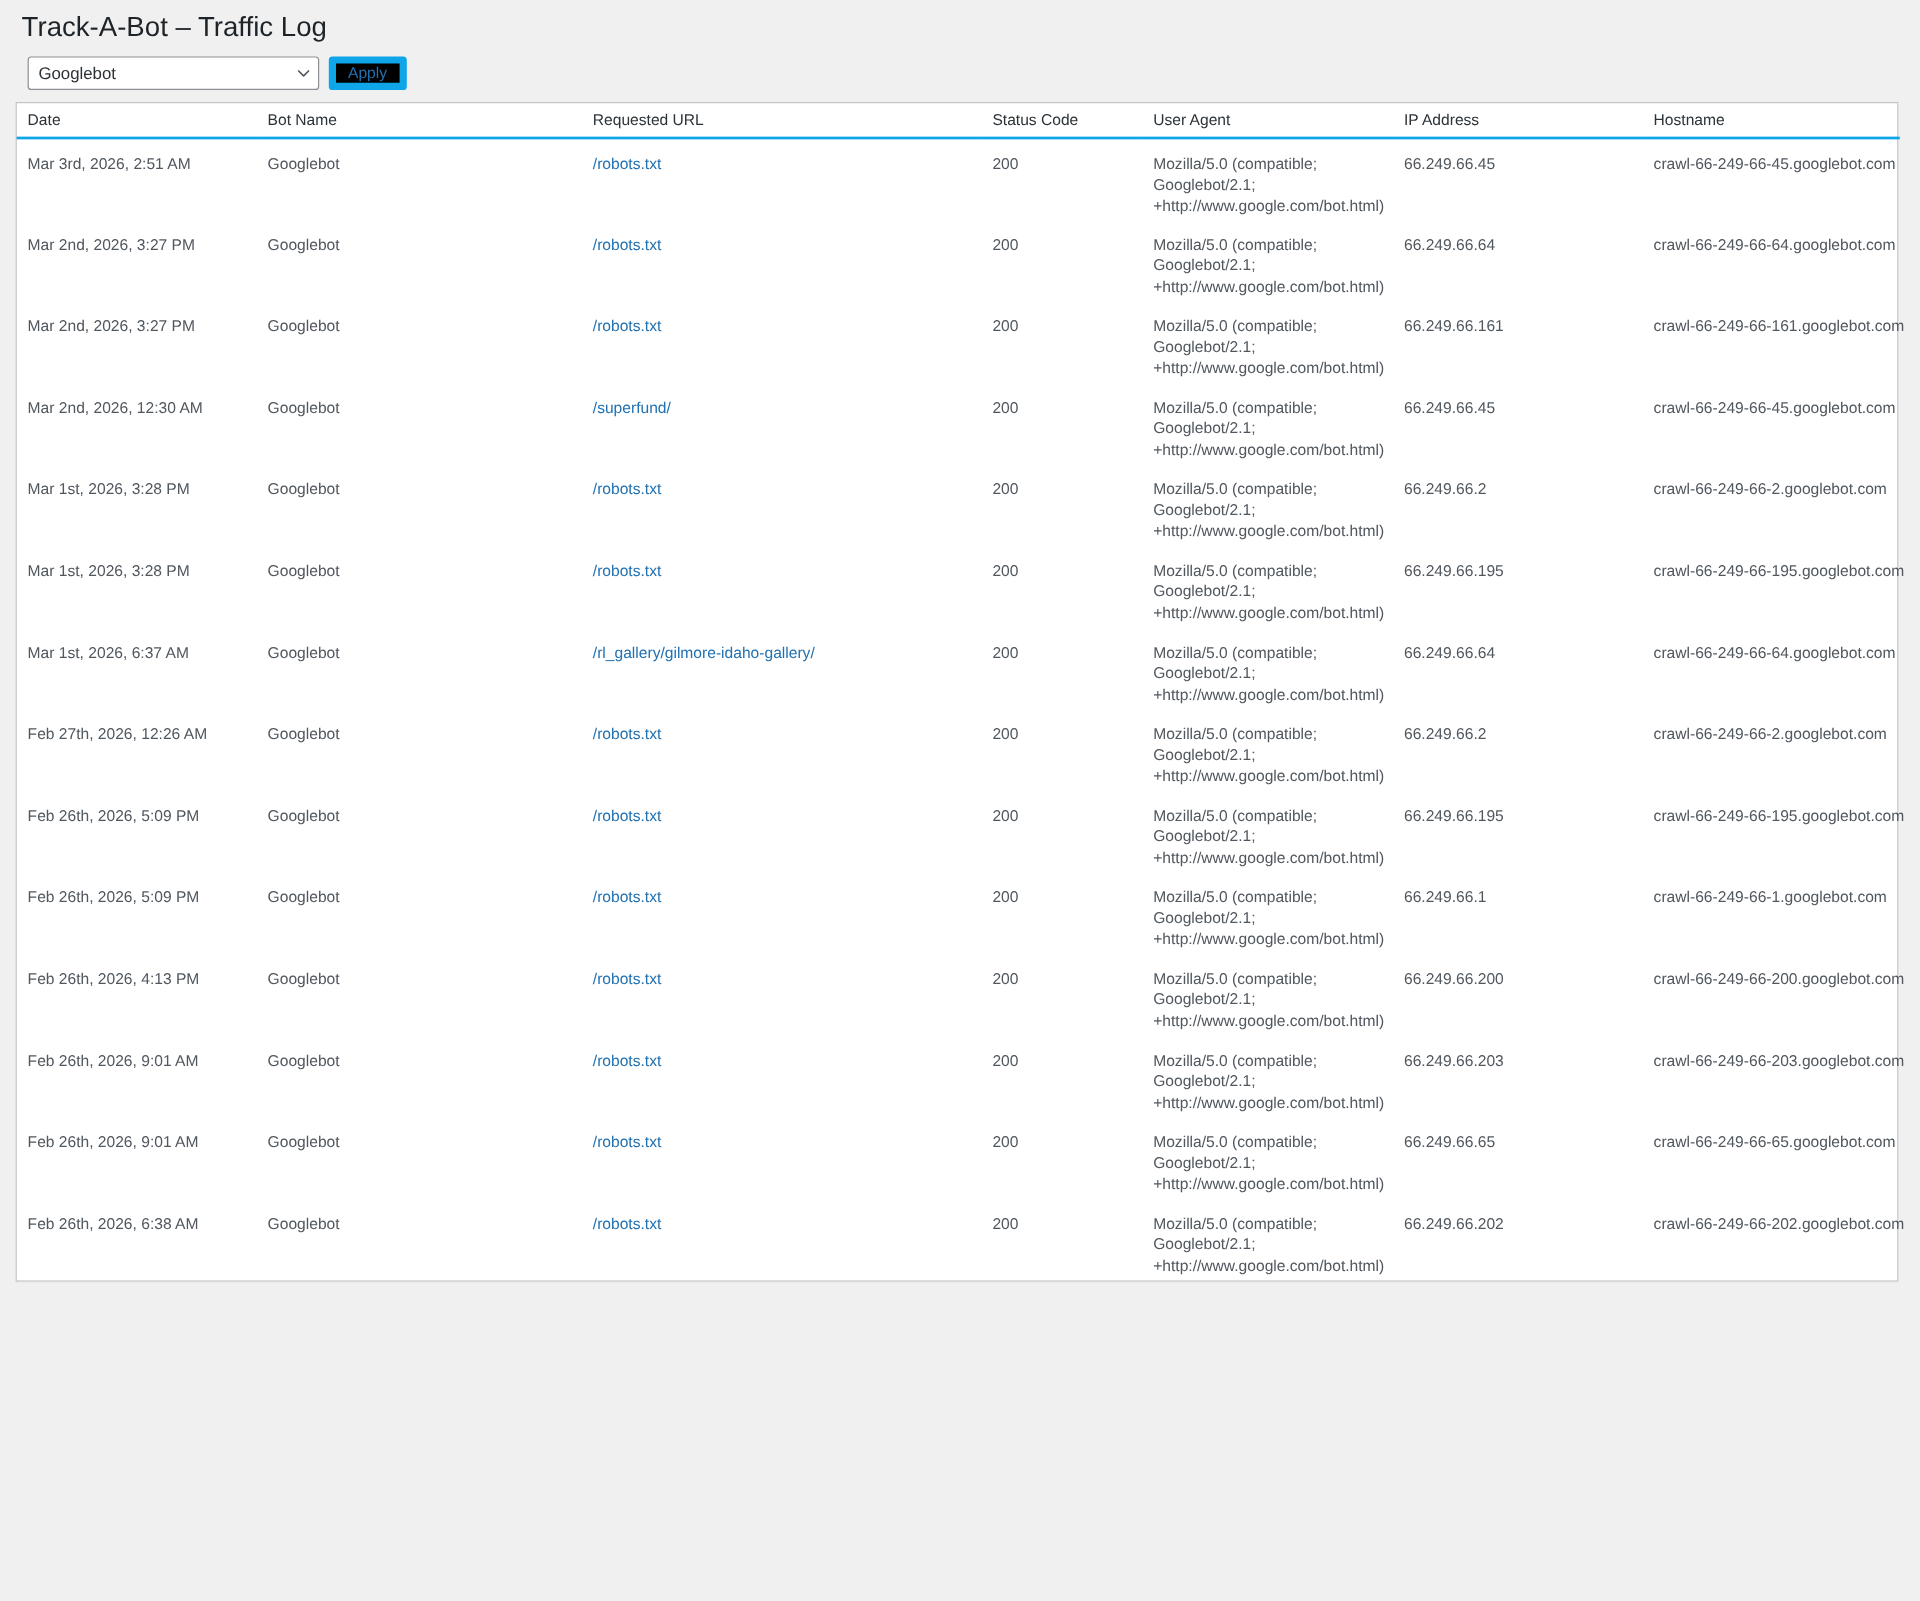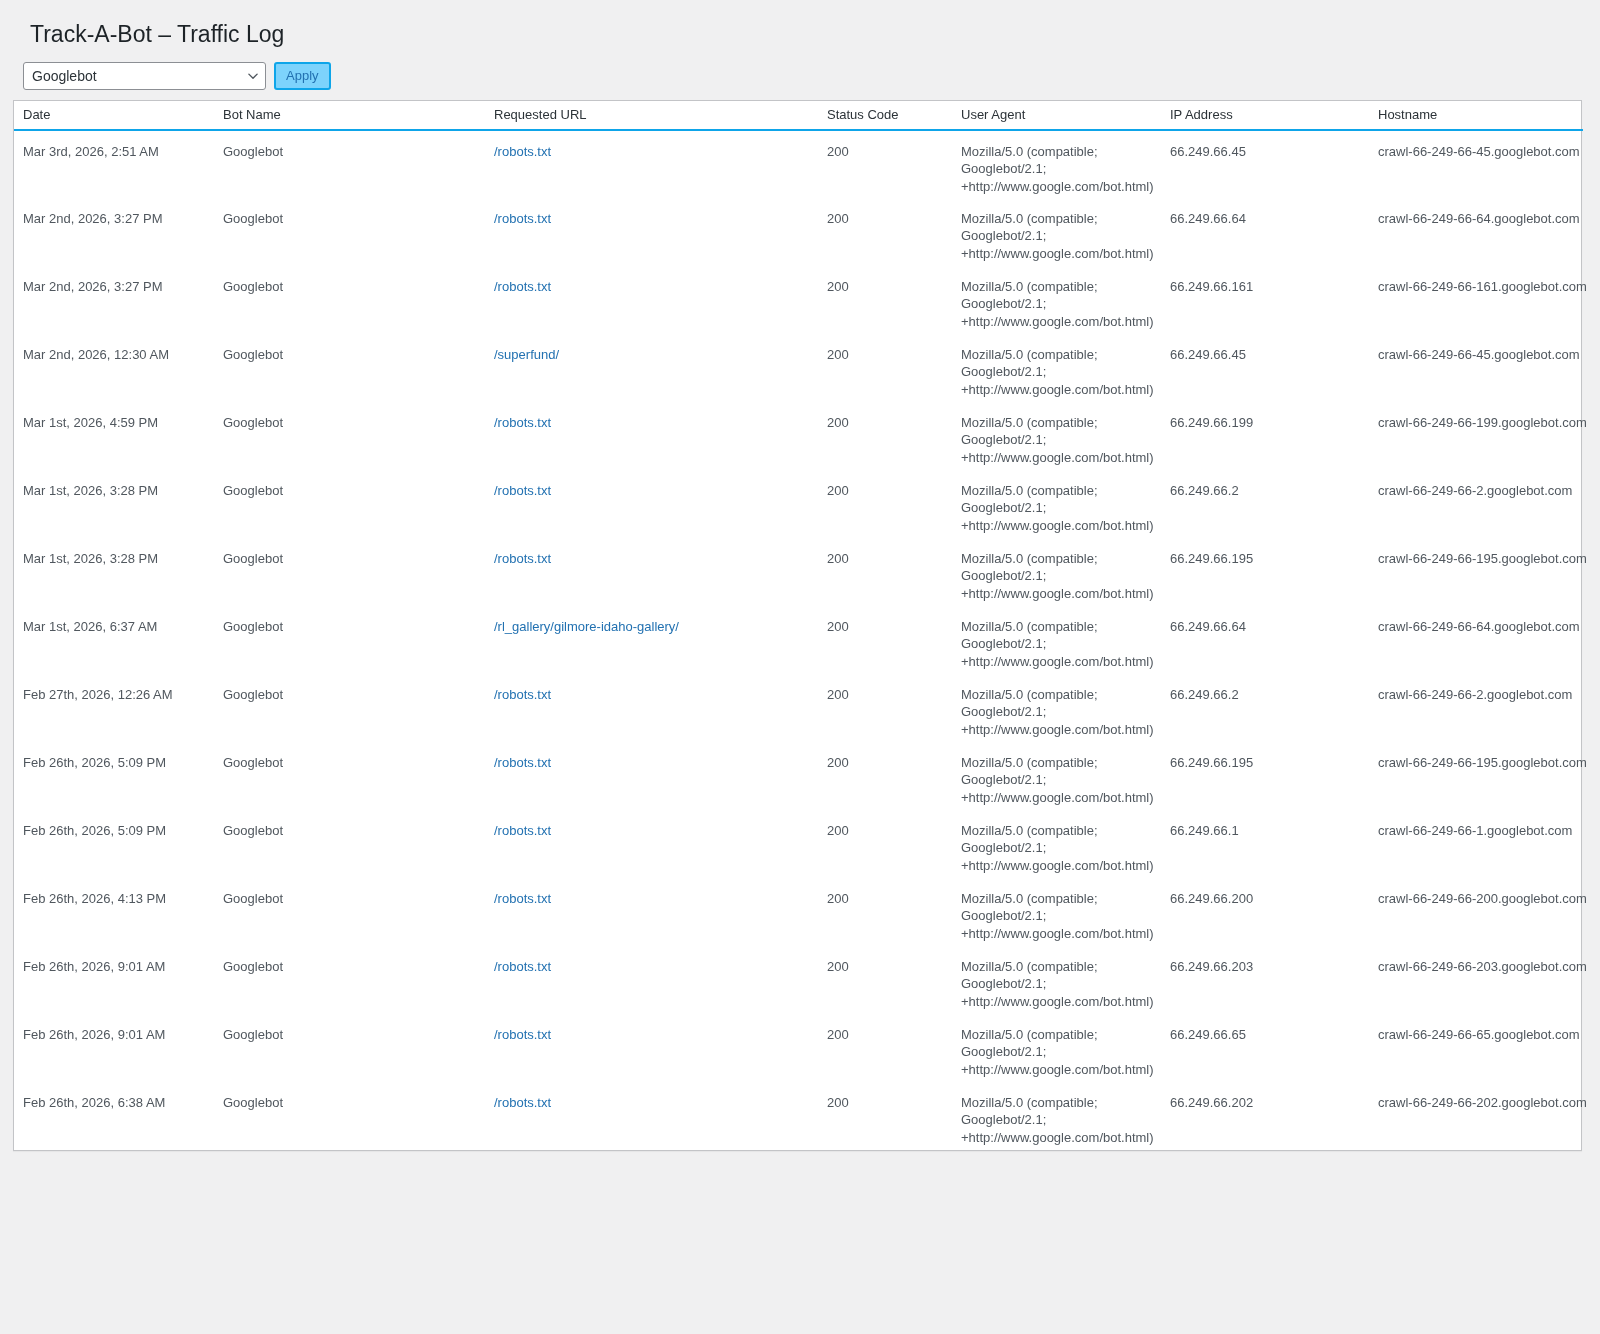--- a/index.html
+++ b/index.html
@@ -5,21 +5,21 @@
   * { box-sizing: border-box; }
   html, body {
     margin: 0; padding: 0;
     width: 1600px; height: 1334px;
     overflow: hidden;
     background: #f0f0f1;
     font-family: "Liberation Sans", sans-serif;
     -webkit-font-smoothing: antialiased;
   }
   .page-title {
-    margin: 12px;
+    margin: 0;
     padding: 8px 0 0 18px;
     font-size: 23px;
     font-weight: 400;
     line-height: 1.3;
     color: #1d2327;
   }
   .controls {
     margin: 9px 0 0 23px;
     display: flex;
     align-items: center;
@@ -49,22 +49,22 @@
     right: 7px; top: 8px;
     pointer-events: none;
     width: 12px; height: 12px;
   }
   .apply-button {
     height: 28px;
     padding: 0 10px;
     font-family: "Liberation Sans", sans-serif;
     font-size: 13px;
     color: #2271b1;
-    background: #7dd3fc;
-    border: 2px solid #0ea5e9;
+    background: #000000;
+    border: 6px solid #0ea5e9;
     border-radius: 3px;
     cursor: pointer;
     line-height: 1;
   }
   .table-wrap {
     margin: 10px 18px 0 13px;
     width: 1569px;
     background: #fff;
     border: 1px solid #c3c4c7;
     box-shadow: 0 1px 1px rgba(0,0,0,.04);
@@ -188,29 +188,20 @@
     <td class="date-cell">Mar 2nd, 2026, 12:30 AM</td>
     <td>Googlebot</td>
     <td><a class="url-link">/superfund/</a></td>
     <td>200</td>
     <td class="ua-cell">Mozilla/5.0 (compatible; Googlebot/2.1; +http://www.google.com/bot.html)</td>
     <td class="ip-cell">66.249.66.45</td>
     <td class="hostname-cell">crawl-66-249-66-45.googlebot.com</td>
   </tr>
 
 
-  <tr class="log-row">
-    <td class="date-cell">Mar 1st, 2026, 4:59 PM</td>
-    <td>Googlebot</td>
-    <td><a class="url-link">/robots.txt</a></td>
-    <td>200</td>
-    <td class="ua-cell">Mozilla/5.0 (compatible; Googlebot/2.1; +http://www.google.com/bot.html)</td>
-    <td class="ip-cell">66.249.66.199</td>
-    <td class="hostname-cell">crawl-66-249-66-199.googlebot.com</td>
-  </tr>
 
   <tr class="log-row">
     <td class="date-cell">Mar 1st, 2026, 3:28 PM</td>
     <td>Googlebot</td>
     <td><a class="url-link">/robots.txt</a></td>
     <td>200</td>
     <td class="ua-cell">Mozilla/5.0 (compatible; Googlebot/2.1; +http://www.google.com/bot.html)</td>
     <td class="ip-cell">66.249.66.2</td>
     <td class="hostname-cell">crawl-66-249-66-2.googlebot.com</td>
   </tr>

